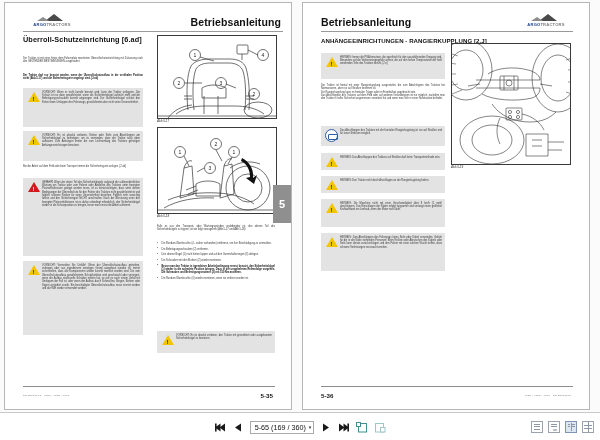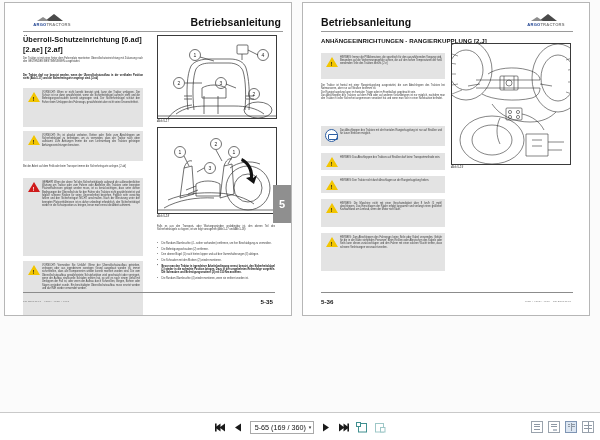--- a/index.html
+++ b/index.html
@@ -11,21 +11,21 @@
   #viewer{position:relative;width:600px;height:440px;background:#ffffff;}
 
   
   #pages{
     position:absolute;left:0;top:0;width:600px;height:413px;
     background:#fbfbfb;
     border-bottom:1px solid #c9c9c9;
     box-sizing:border-box;
   }
   .page{
-    position:absolute;top:2px;width:288px;height:314px;
+    position:absolute;top:2px;width:288px;height:408px;
     background:#ffffff;
     border:1px solid #b6b6b6;
     box-sizing:border-box;
     overflow:hidden;
   }
   #page-left{left:4px;}
   #page-right{left:302px;}
 
   
   .topshade{position:absolute;left:0;top:0;width:600px;height:3px;
@@ -131,21 +131,20 @@
         <div class="logo" style="left:18px;top:11px;">
           <div class="mtn"></div>
           <div class="mtn2"></div>
           <div class="txt"><span>ARGO</span><i>TRACTORS</i></div>
         </div>
 
         <div class="manualtitle" style="right:10px;top:13px;">Betriebsanleitung</div>
         <div class="titlerule" style="left:18px;top:28px;width:260px;"></div>
 
         <div class="secthead" style="left:18px;top:32px;width:140px;">Überroll-Schutzeinrichtung [6.ad]</div>
-        <div class="secthead" style="left:18px;top:42px;width:140px;">[2.ae] [2.af]</div>
 
         <div class="para" style="left:18px;top:54px;width:120px;">Der Traktor ist mit einer hinter dem Fahrerplatz montierten Überrollschutzeinrichtung mit Zulassung nach den GELTENDEN BESTIMMUNGEN ausgestattet.</div>
         <div class="para b" style="left:18px;top:71px;width:120px;">Der Traktor darf nur benutzt werden, wenn der Überrollschutzaufbau in der vertikalen Position steht (Abb.5-17) und die Sicherheitsgurte angelegt sind. [2.ab]</div>
 
         <div class="notebox" style="left:18px;top:85px;width:120px;height:39px;">
           <div class="tri"></div>
           <div class="ntxt">VORSICHT: Wenn er nicht korrekt benutzt wird, kann der Traktor umkippen. Der Schutz ist nur dann gewährleistet, wenn die Sicherheitsbügel aufrecht steht und die Befestigungsschrauben korrekt angezogen sind. Der Sicherheitsbügel schützt den Fahrer beim Umkippen des Fahrzeugs, gewährleistet aber nicht seine Unversehrtheit.</div>
         </div>
 
         <div class="notebox" style="left:18px;top:128px;width:120px;height:30px;">

